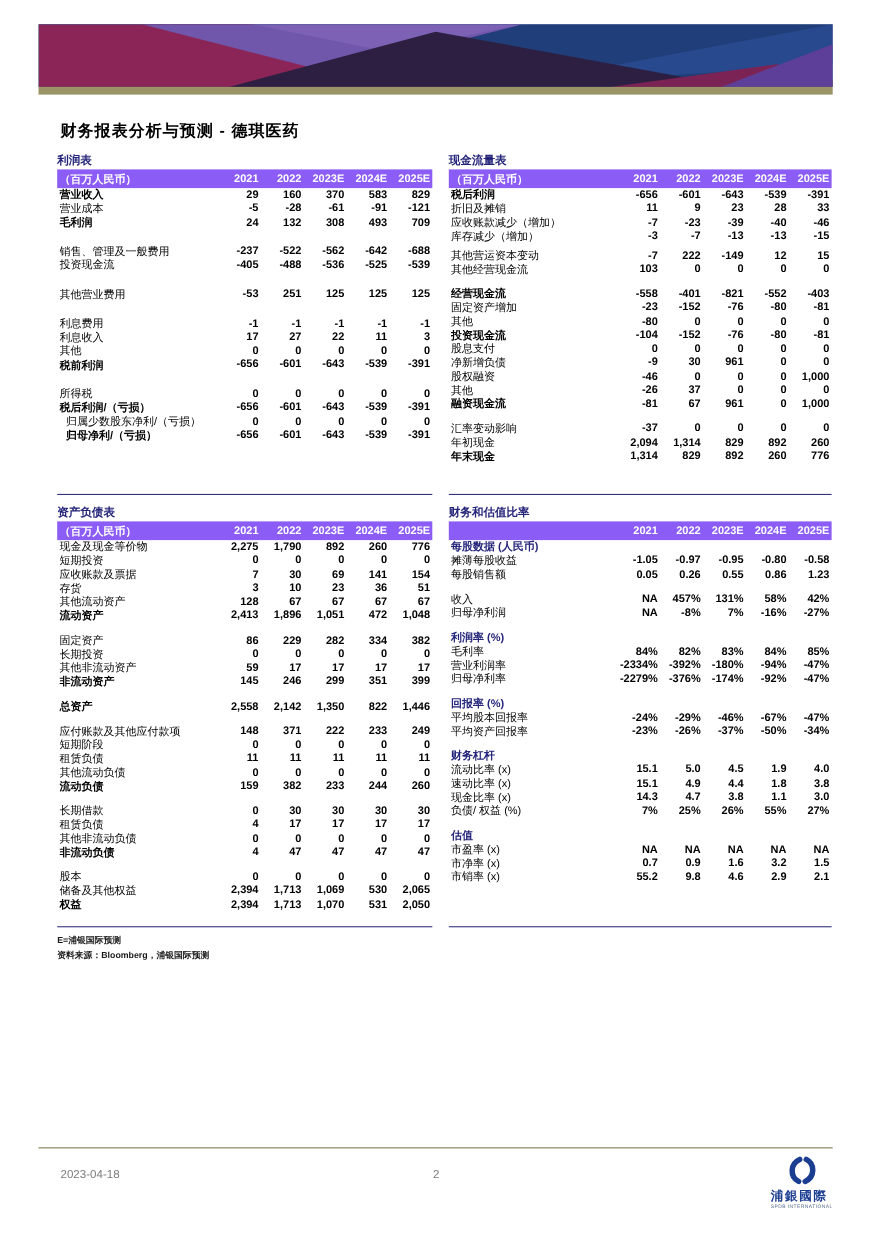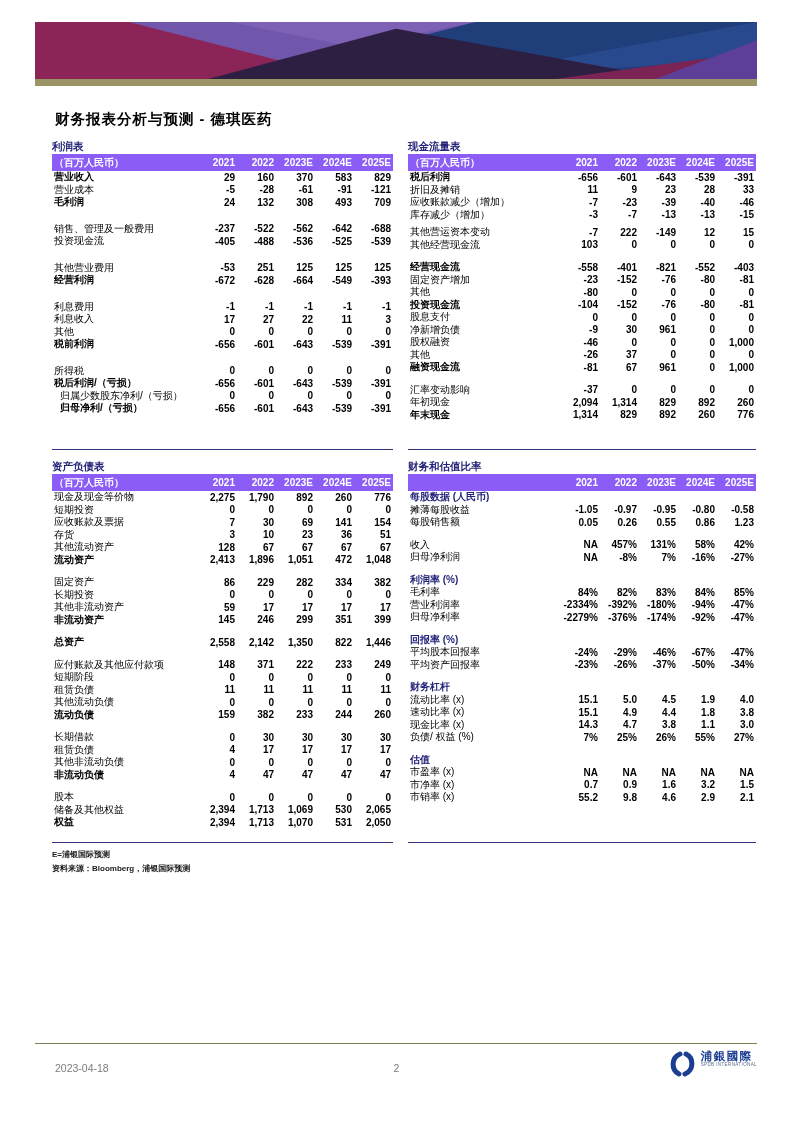--- a/index.html
+++ b/index.html
@@ -37,21 +37,21 @@
   .t-spacer.small{height:5px;}
   .t-rule{position:absolute;left:0;right:0;bottom:0;border-top:1.5px solid #33337D;}
   
   .footnote{position:absolute;left:52px;font-size:8px;font-weight:700;color:#1a1a1a;}
   .fn1{top:849px;}
   .fn2{top:863px;}
   
   .footer-rule{position:absolute;left:35px;top:1043px;width:722px;border-top:1.5px solid #7E7A52;}
   .footer-date{position:absolute;left:55px;top:1062px;font-size:10.5px;color:#7B7B7B;}
   .footer-page{position:absolute;left:0;top:1062px;width:793px;text-align:center;font-size:10.5px;color:#7B7B7B;}
-  .footer-logo{position:absolute;right:36px;top:1050px;display:flex;align-items:flex-start;gap:4px;}
+  .footer-logo{position:absolute;right:36px;top:1050px;display:flex;align-items:center;gap:4px;flex-direction:column;}
   .logo-mark{width:30px;height:28px;}
   .logo-text{display:flex;flex-direction:column;line-height:1.1;}
   .logo-cn{font-size:11.5px;font-weight:700;color:#1C3E92;letter-spacing:1.5px;}
   .logo-sub{font-size:4.5px;color:#5a6b8c;letter-spacing:.4px;}
 </style>
 </head>
 <body>
 
 <div class="page">
 
@@ -121,28 +121,20 @@
           <span class="t-num">-539</span>
         </div>
         <div class="t-spacer big"></div>
         <div class="t-row">
           <span class="t-label">其他营业费用</span>
           <span class="t-num">-53</span>
           <span class="t-num">251</span>
           <span class="t-num">125</span>
           <span class="t-num">125</span>
           <span class="t-num">125</span>
-        </div>
-        <div class="t-row bold">
-          <span class="t-label">经营利润</span>
-          <span class="t-num">-672</span>
-          <span class="t-num">-628</span>
-          <span class="t-num">-664</span>
-          <span class="t-num">-549</span>
-          <span class="t-num">-393</span>
         </div>
         <div class="t-spacer big"></div>
         <div class="t-row">
           <span class="t-label">利息费用</span>
           <span class="t-num">-1</span>
           <span class="t-num">-1</span>
           <span class="t-num">-1</span>
           <span class="t-num">-1</span>
           <span class="t-num">-1</span>
         </div>

